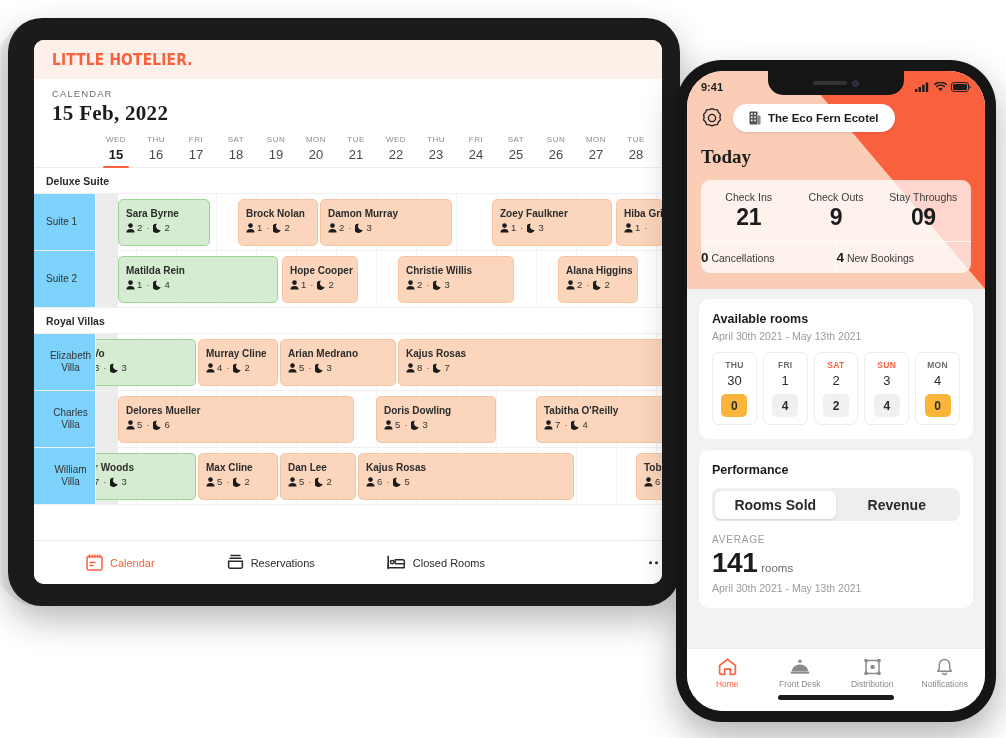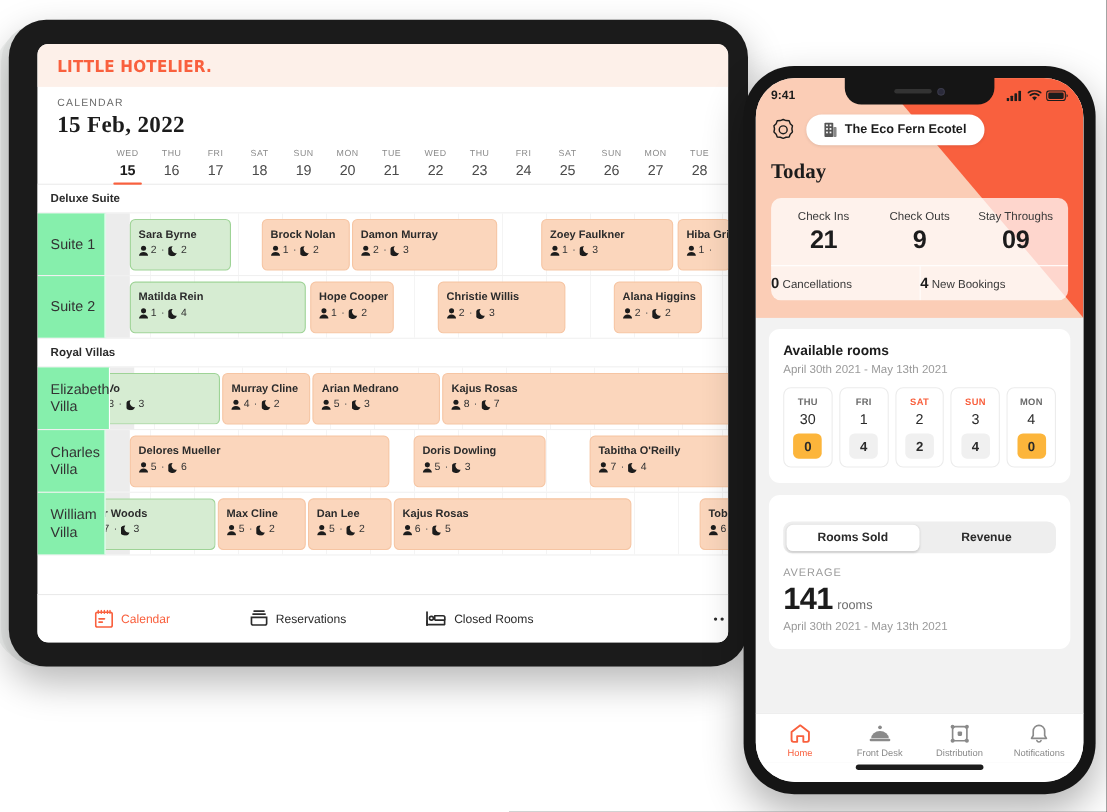--- a/index.html
+++ b/index.html
@@ -110,27 +110,28 @@
     background: #fff;
   }
   .room-row {
     display: flex;
     height: 57px;
     border-bottom: 1px solid #f0f0f0;
     position: relative;
   }
   .room-name {
     flex: 0 0 62px;
-    font-size: 13px; color: #333;
+    font-size: 10px; color: #333;
     display: flex; align-items: center;
     padding-left: 12px;
     line-height: 1.25;
-    background: #86efac;
+    background: #7dd3fc;
     z-index: 3;
     border-right: 1px solid #fff;
+    text-align: center;
   }
   .row-track {
     flex: 1 1 auto;
     position: relative;
     background-image: repeating-linear-gradient(
       to right,
       #f4f4f4 0px, #f4f4f4 1px, transparent 1px, transparent 40px);
   }
   .row-track::before {
     content: ""; position: absolute;
@@ -345,21 +346,21 @@
   #segmented {
     display: flex;
     background: #eeeeee;
     border-radius: 8px;
     padding: 2.5px;
     margin-top: 11px;
   }
   .seg {
     flex: 1; text-align: center;
     padding: 6px 0;
-    font-size: 11px; font-weight: bold; color: #2b2b2b;
+    font-size: 14px; font-weight: bold; color: #2b2b2b;
     border-radius: 6px;
   }
   .seg.active {
     background: #ffffff;
     box-shadow: 0 1px 2px rgba(0,0,0,0.13);
   }
   #avg-lbl {
     font-size: 10px; color: #9a9a9a;
     letter-spacing: 0.8px; margin-top: 13px;
   }
@@ -951,20 +952,21 @@
             </div>
             <div class="room-day">
               <div class="rd-dow">MON</div>
               <div class="rd-num">4</div>
               <div class="rd-badge zero">0</div>
             </div>
           </div>
       </div>
 
       <div class="p-card">
+        <div class="p-card-title">Performance</div>
         <div id="segmented">
             <div class="seg active">Rooms Sold</div>
             <div class="seg">Revenue</div>
           </div>
         <div id="avg-lbl">AVERAGE</div>
         <div id="avg-row">
           <span id="avg-num">141</span>
           <span id="avg-unit">rooms</span>
         </div>
         <div id="avg-range">April 30th 2021 - May 13th 2021</div>

